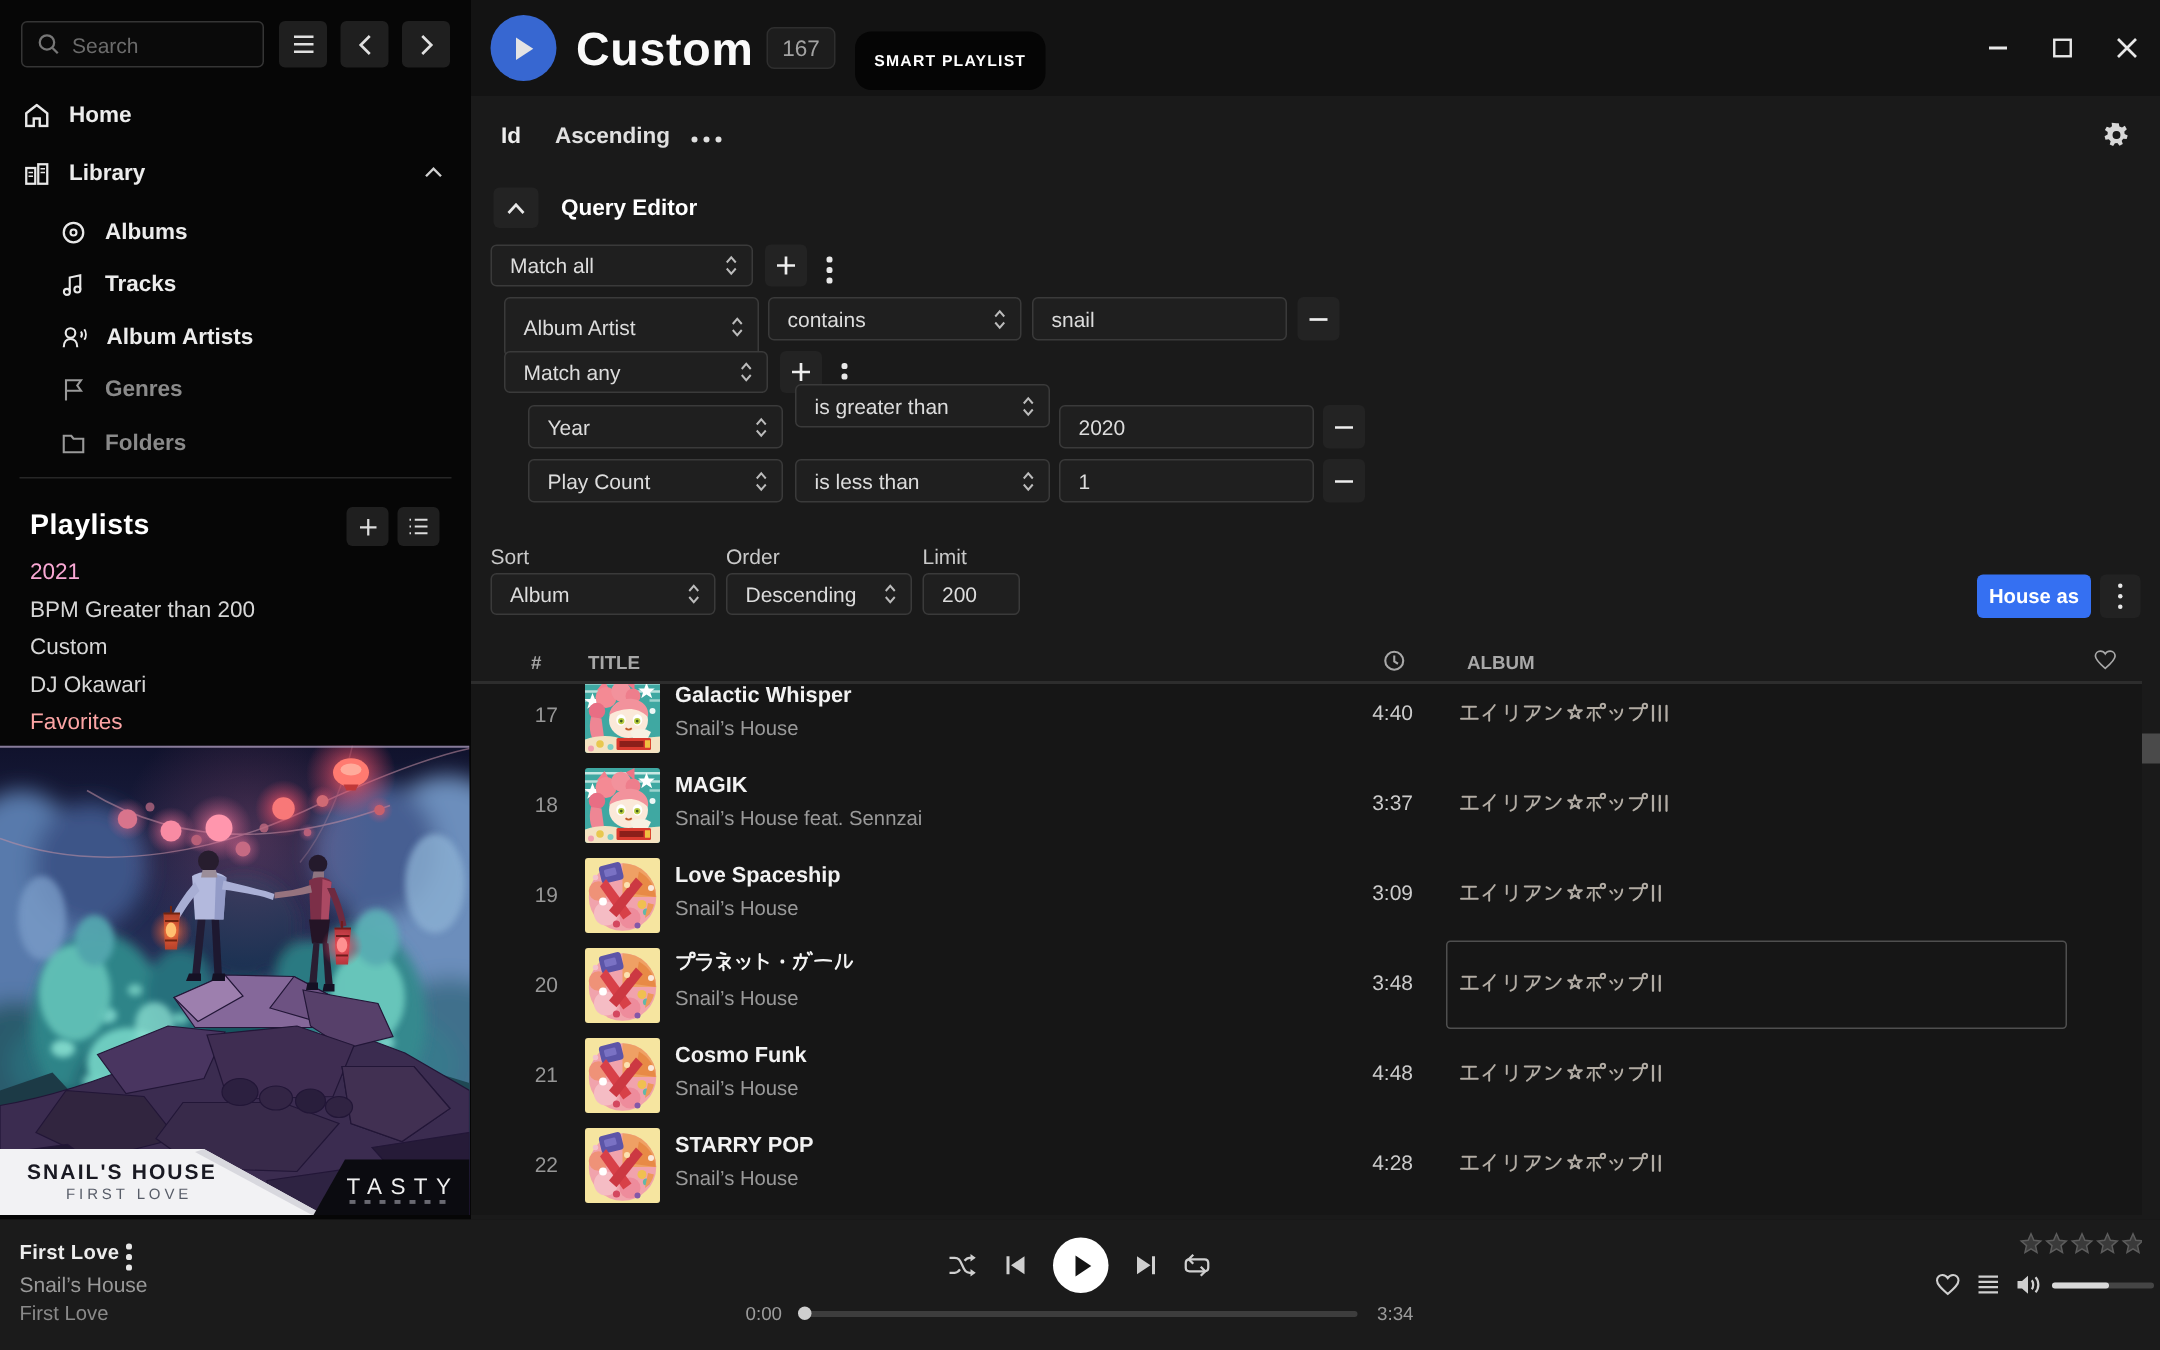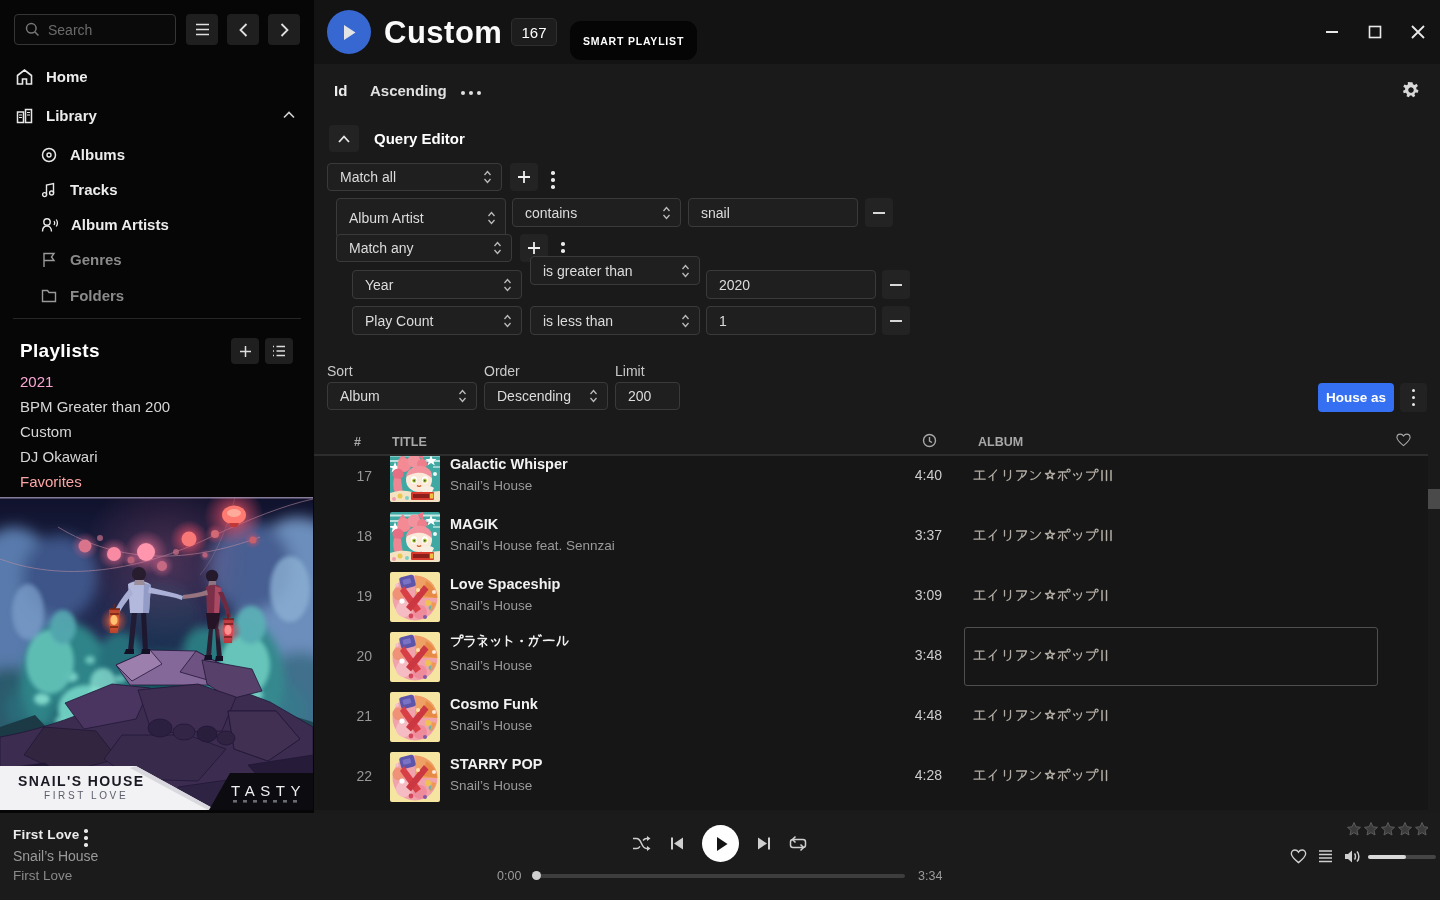--- a/index.html
+++ b/index.html
@@ -15,21 +15,21 @@
 #searchbox span { color:#6b6b6b; font-size:14px; margin-left:8px; }
 .navitem { position:absolute; display:flex; align-items:center; color:#ececec; font-weight:bold; font-size:15px; }
 .navitem.dim { color:#8a8a8a; }
 .navitem svg { margin-right:13px; }
 
 
 #main { position:absolute; left:314px; top:0; width:1126px; height:813px; background:#1a1a1a; }
 #mainhead { position:absolute; left:0; top:0; width:1126px; height:64px; background:#131313; }
 #playbtn { position:absolute; left:13px; top:10px; width:44px; height:44px; border-radius:50%; background:#3767d1; display:flex; align-items:center; justify-content:center; }
 #ptitle { position:absolute; left:70px; top:15px; font-size:31px; font-weight:bold; color:#fafafa; letter-spacing:0.5px; }
-#pcount { position:absolute; left:197px; top:18px; width:46px; height:28px; background:#1d1d1d; border:1px solid #2e2e2e; border-radius:5px; color:#ffffff; font-size:15px; display:flex; align-items:center; justify-content:center; }
+#pcount { position:absolute; left:197px; top:18px; width:46px; height:28px; background:#1d1d1d; border:1px solid #2e2e2e; border-radius:5px; color:#a3a3a3; font-size:15px; display:flex; align-items:center; justify-content:center; }
 #ppill { position:absolute; left:256px; top:21px; width:127px; height:39px; background:#050505; border-radius:11px; color:#fff; font-size:10.5px; font-weight:bold; letter-spacing:0.8px; display:flex; align-items:center; justify-content:center; }
 
 .wbtn { position:absolute; top:24px; width:16px; height:16px; }
 
 
 #tid { position:absolute; left:20px; top:82px; color:#ededed; font-weight:bold; font-size:15px; }
 #tasc { position:absolute; left:56px; top:82px; color:#e0e0e0; font-weight:bold; font-size:15px; }
 
 
 .sel, .inp { position:absolute; background:#1f1f1f; border:1px solid #3a3a3a; border-radius:4px; color:#dcdcdc; font-size:14px; display:flex; align-items:center; padding-left:12px; }

